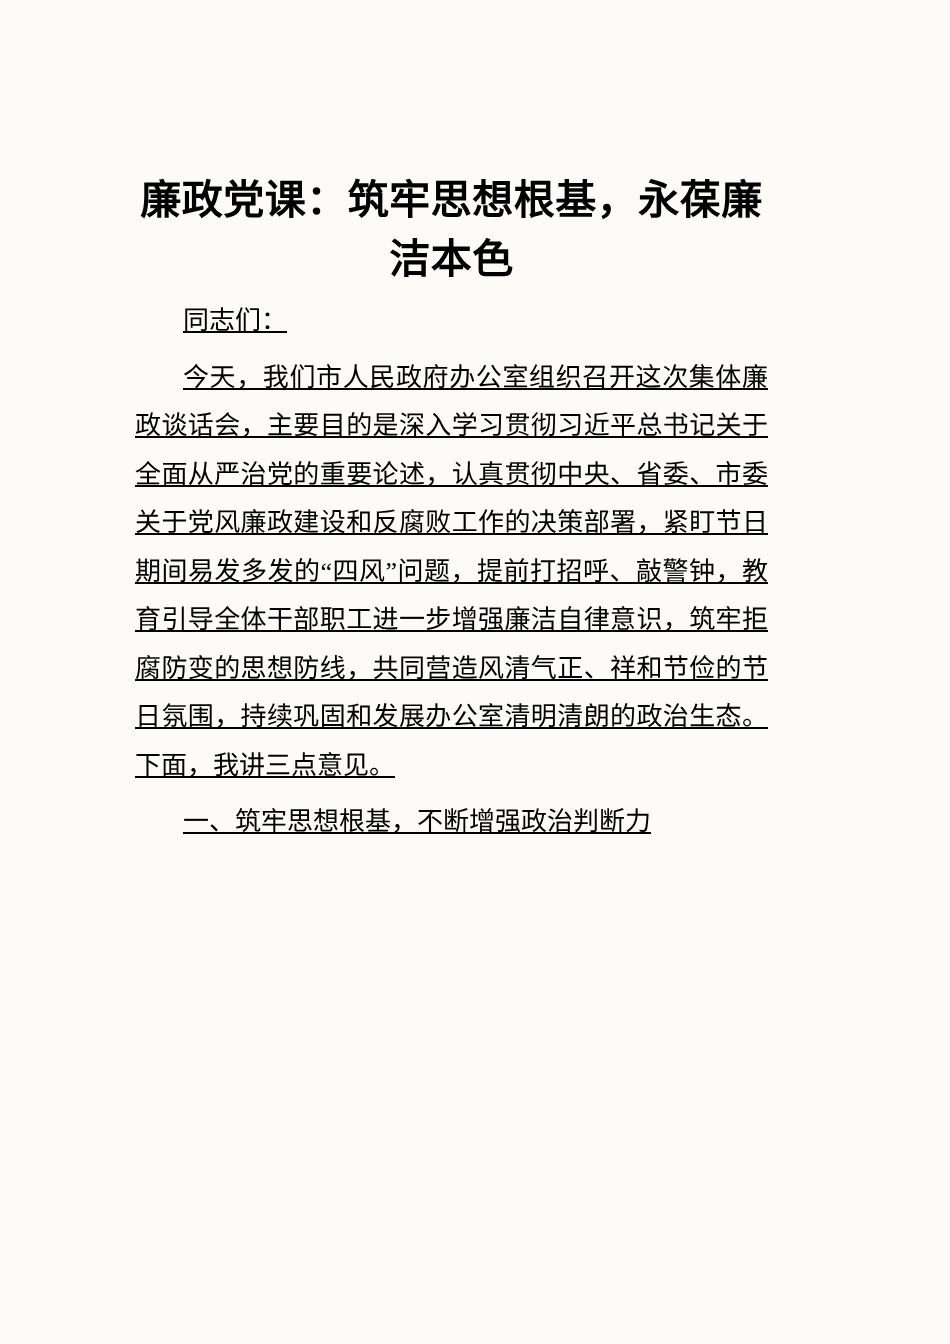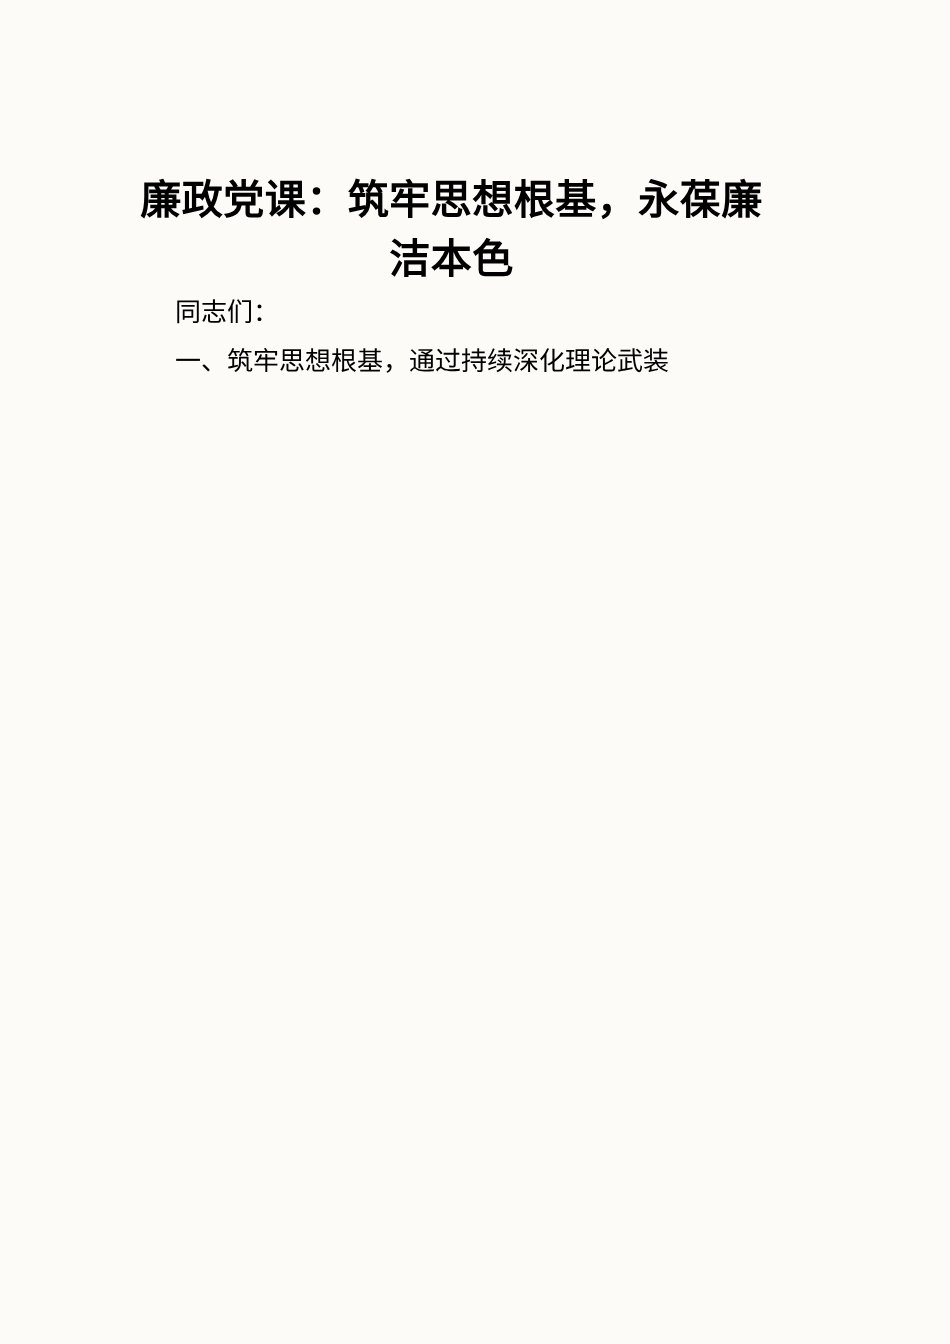--- a/index.html
+++ b/index.html
@@ -22,35 +22,37 @@
   }
   .doc-title {
     margin: 0;
     font-size: 41px;
     line-height: 59px;
     font-weight: bold;
     text-align: center;
     letter-spacing: 0.5px;
   }
   .doc-body p {
-    margin: 0;
+    margin: 8px;
     font-size: 26px;
     line-height: 48.5px;
     text-align: justify;
     text-justify: inter-ideograph;
     text-indent: 48px;
     word-break: break-all;
+    text-decoration: underline;
   }
 </style>
 </head>
 <body>
 
 <div class="page">
   <h1 class="doc-title">廉政党课：筑牢思想根基，永葆廉洁本色</h1>
 
   <div class="doc-body">
     <p>同志们：</p>
 
+    <p>今天，我们市人民政府办公室组织召开这次集体廉政谈话会，主要目的是深入学习贯彻习近平总书记关于全面从严治党的重要论述，认真贯彻中央、省委、市委关于党风廉政建设和反腐败工作的决策部署，紧盯节日期间易发多发的“四风”问题，提前打招呼、敲警钟，教育引导全体干部职工进一步增强廉洁自律意识，筑牢拒腐防变的思想防线，共同营造风清气正、祥和节俭的节日氛围，持续巩固和发展办公室清明清朗的政治生态。下面，我讲三点意见。</p>
 
-    <p>一、筑牢思想根基，通过持续深化理论武装</p>
+    <p>一、筑牢思想根基，不断增强政治判断力</p>
 
   </div>
 </div>
 
 </body></html>

